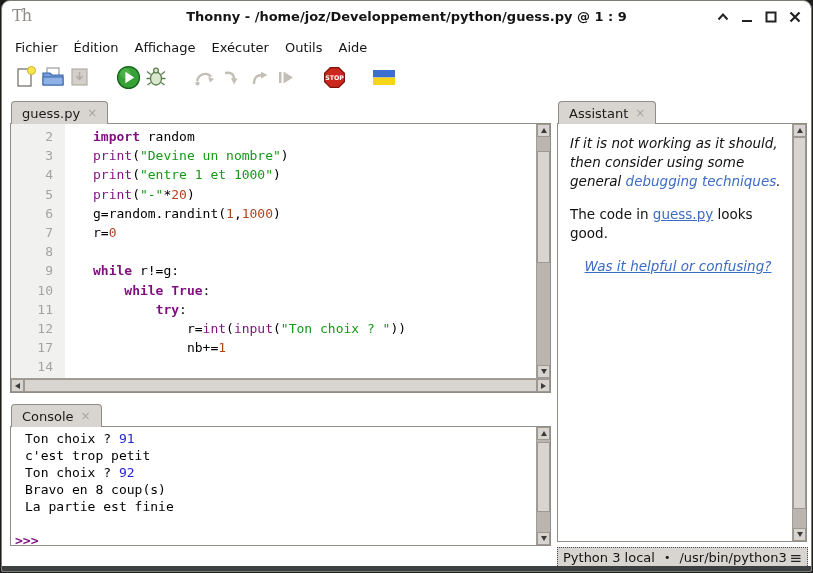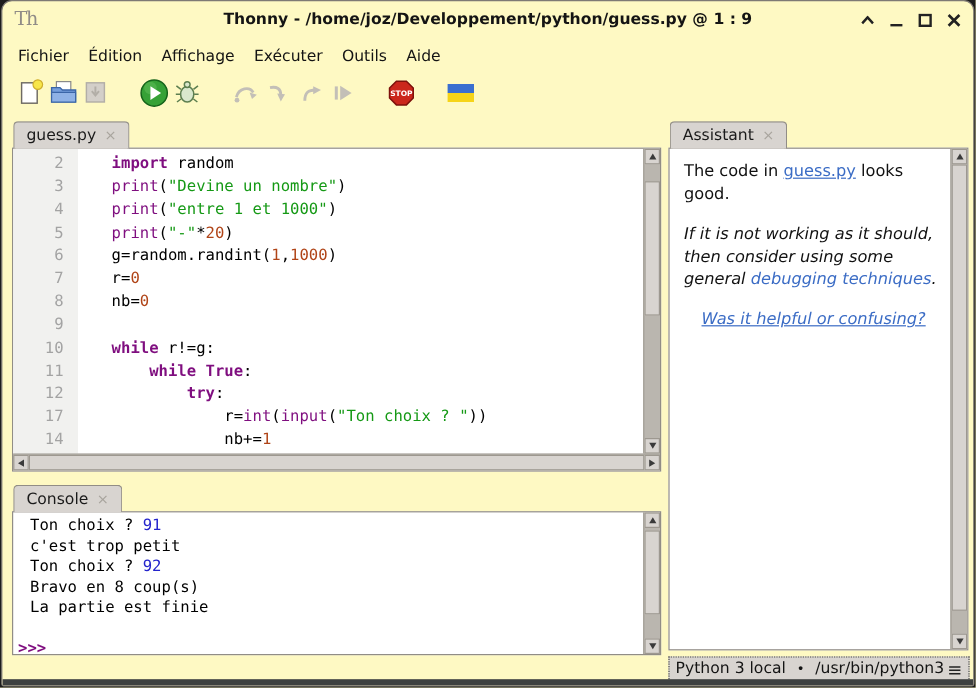--- a/index.html
+++ b/index.html
@@ -1,17 +1,17 @@
 <!DOCTYPE html>
 <html style="--kw: #7f0e7f; --str: #159915; --num: #b04417; --cin: #2424cc; --link: #3b6cc5;"><head>
 <meta charset="utf-8">
 <style>
   html,body{margin:0;padding:0;}
   body{width:813px;height:573px;background:#1d1d1d;font-family:"DejaVu Sans","Liberation Sans",sans-serif;}
-  .window{position:relative;width:811px;height:572px;margin:0 1px;background:#fef9c3;
+  .window{position:relative;width:811px;height:572px;margin:0 1px;background:#ffffff;
           border:1px solid #7e7a74;border-radius:9px 9px 2px 2px;overflow:hidden;box-sizing:border-box;}
   
   .titlebar{position:absolute;top:0;left:0;right:0;height:32px;}
   .app-logo{position:absolute;left:10px;top:5px;font-family:"DejaVu Serif","Liberation Serif",serif;
             font-size:16px;color:#908c87;letter-spacing:-1px;}
   .title{position:absolute;left:0;right:0;top:8px;text-align:center;font-size:13px;font-weight:bold;color:#141414;}
   .win-controls{position:absolute;right:6px;top:5px;display:flex;gap:3px;z-index:5;}
   .wc{width:21px;height:21px;background:none;border:none;display:flex;align-items:center;justify-content:center;padding:0;cursor:pointer;}
   
   .menubar{position:absolute;top:32px;left:0;right:0;height:25px;display:flex;align-items:flex-end;padding-left:5px;}
@@ -211,21 +211,20 @@
           <div class="ln">17</div>
           <div class="ln">14</div>
         </div>
       <div class="code">
           <div class="code-line"><span class="tok-kw">import</span><span class="tok-pl"> random</span></div>
           <div class="code-line"><span class="tok-bi">print</span><span class="tok-pl">(</span><span class="tok-st">"Devine un nombre"</span><span class="tok-pl">)</span></div>
           <div class="code-line"><span class="tok-bi">print</span><span class="tok-pl">(</span><span class="tok-st">"entre 1 et 1000"</span><span class="tok-pl">)</span></div>
           <div class="code-line"><span class="tok-bi">print</span><span class="tok-pl">(</span><span class="tok-st">"-"</span><span class="tok-pl">*</span><span class="tok-nu">20</span><span class="tok-pl">)</span></div>
           <div class="code-line"><span class="tok-pl">g=random.randint(</span><span class="tok-nu">1</span><span class="tok-pl">,</span><span class="tok-nu">1000</span><span class="tok-pl">)</span></div>
           <div class="code-line"><span class="tok-pl">r=</span><span class="tok-nu">0</span></div>
-          <div class="code-line"><span class="tok-pl">nb=</span><span class="tok-nu">0</span></div>
           <div class="code-line"></div>
           <div class="code-line"><span class="tok-kw">while</span><span class="tok-pl"> r!=g:</span></div>
           <div class="code-line"><span class="tok-pl">    </span><span class="tok-kw">while</span><span class="tok-pl"> </span><span class="tok-kw">True</span><span class="tok-pl">:</span></div>
           <div class="code-line"><span class="tok-pl">        </span><span class="tok-kw">try</span><span class="tok-pl">:</span></div>
           <div class="code-line"><span class="tok-pl">            r=</span><span class="tok-bi">int</span><span class="tok-pl">(</span><span class="tok-bi">input</span><span class="tok-pl">(</span><span class="tok-st">"Ton choix ? "</span><span class="tok-pl">))</span></div>
           <div class="code-line"><span class="tok-pl">            nb+=</span><span class="tok-nu">1</span></div>
         </div>
       <div class="vscroll">
         <button class="sb-btn">
             <i class="tri tri-up"></i>
@@ -277,22 +276,22 @@
         </button>
     </div>
   </div>
 
   <div class="tab tab-assistant">
     <span>Assistant</span>
     <span class="tab-close">×</span>
   </div>
   <div class="panel assistant-panel">
     <div class="assistant-body">
+        <p class="ap italic left"><span>If it is not working as it should, then consider using some general </span><a class="alink">debugging techniques</a><span>.</span></p>
         <p class="ap normal left"><span>The code in </span><a class="alink u">guess.py</a><span> looks good.</span></p>
-        <p class="ap italic left"><span>If it is not working as it should, then consider using some general </span><a class="alink">debugging techniques</a><span>.</span></p>
         <p class="ap italic center"><a class="alink u">Was it helpful or confusing?</a></p>
       </div>
     <div class="vscroll">
       <button class="sb-btn">
           <i class="tri tri-up"></i>
         </button>
       <div class="sb-track">
           <div class="sb-thumb" style="top:0px;height:372px;"></div>
         </div>
       <button class="sb-btn">

